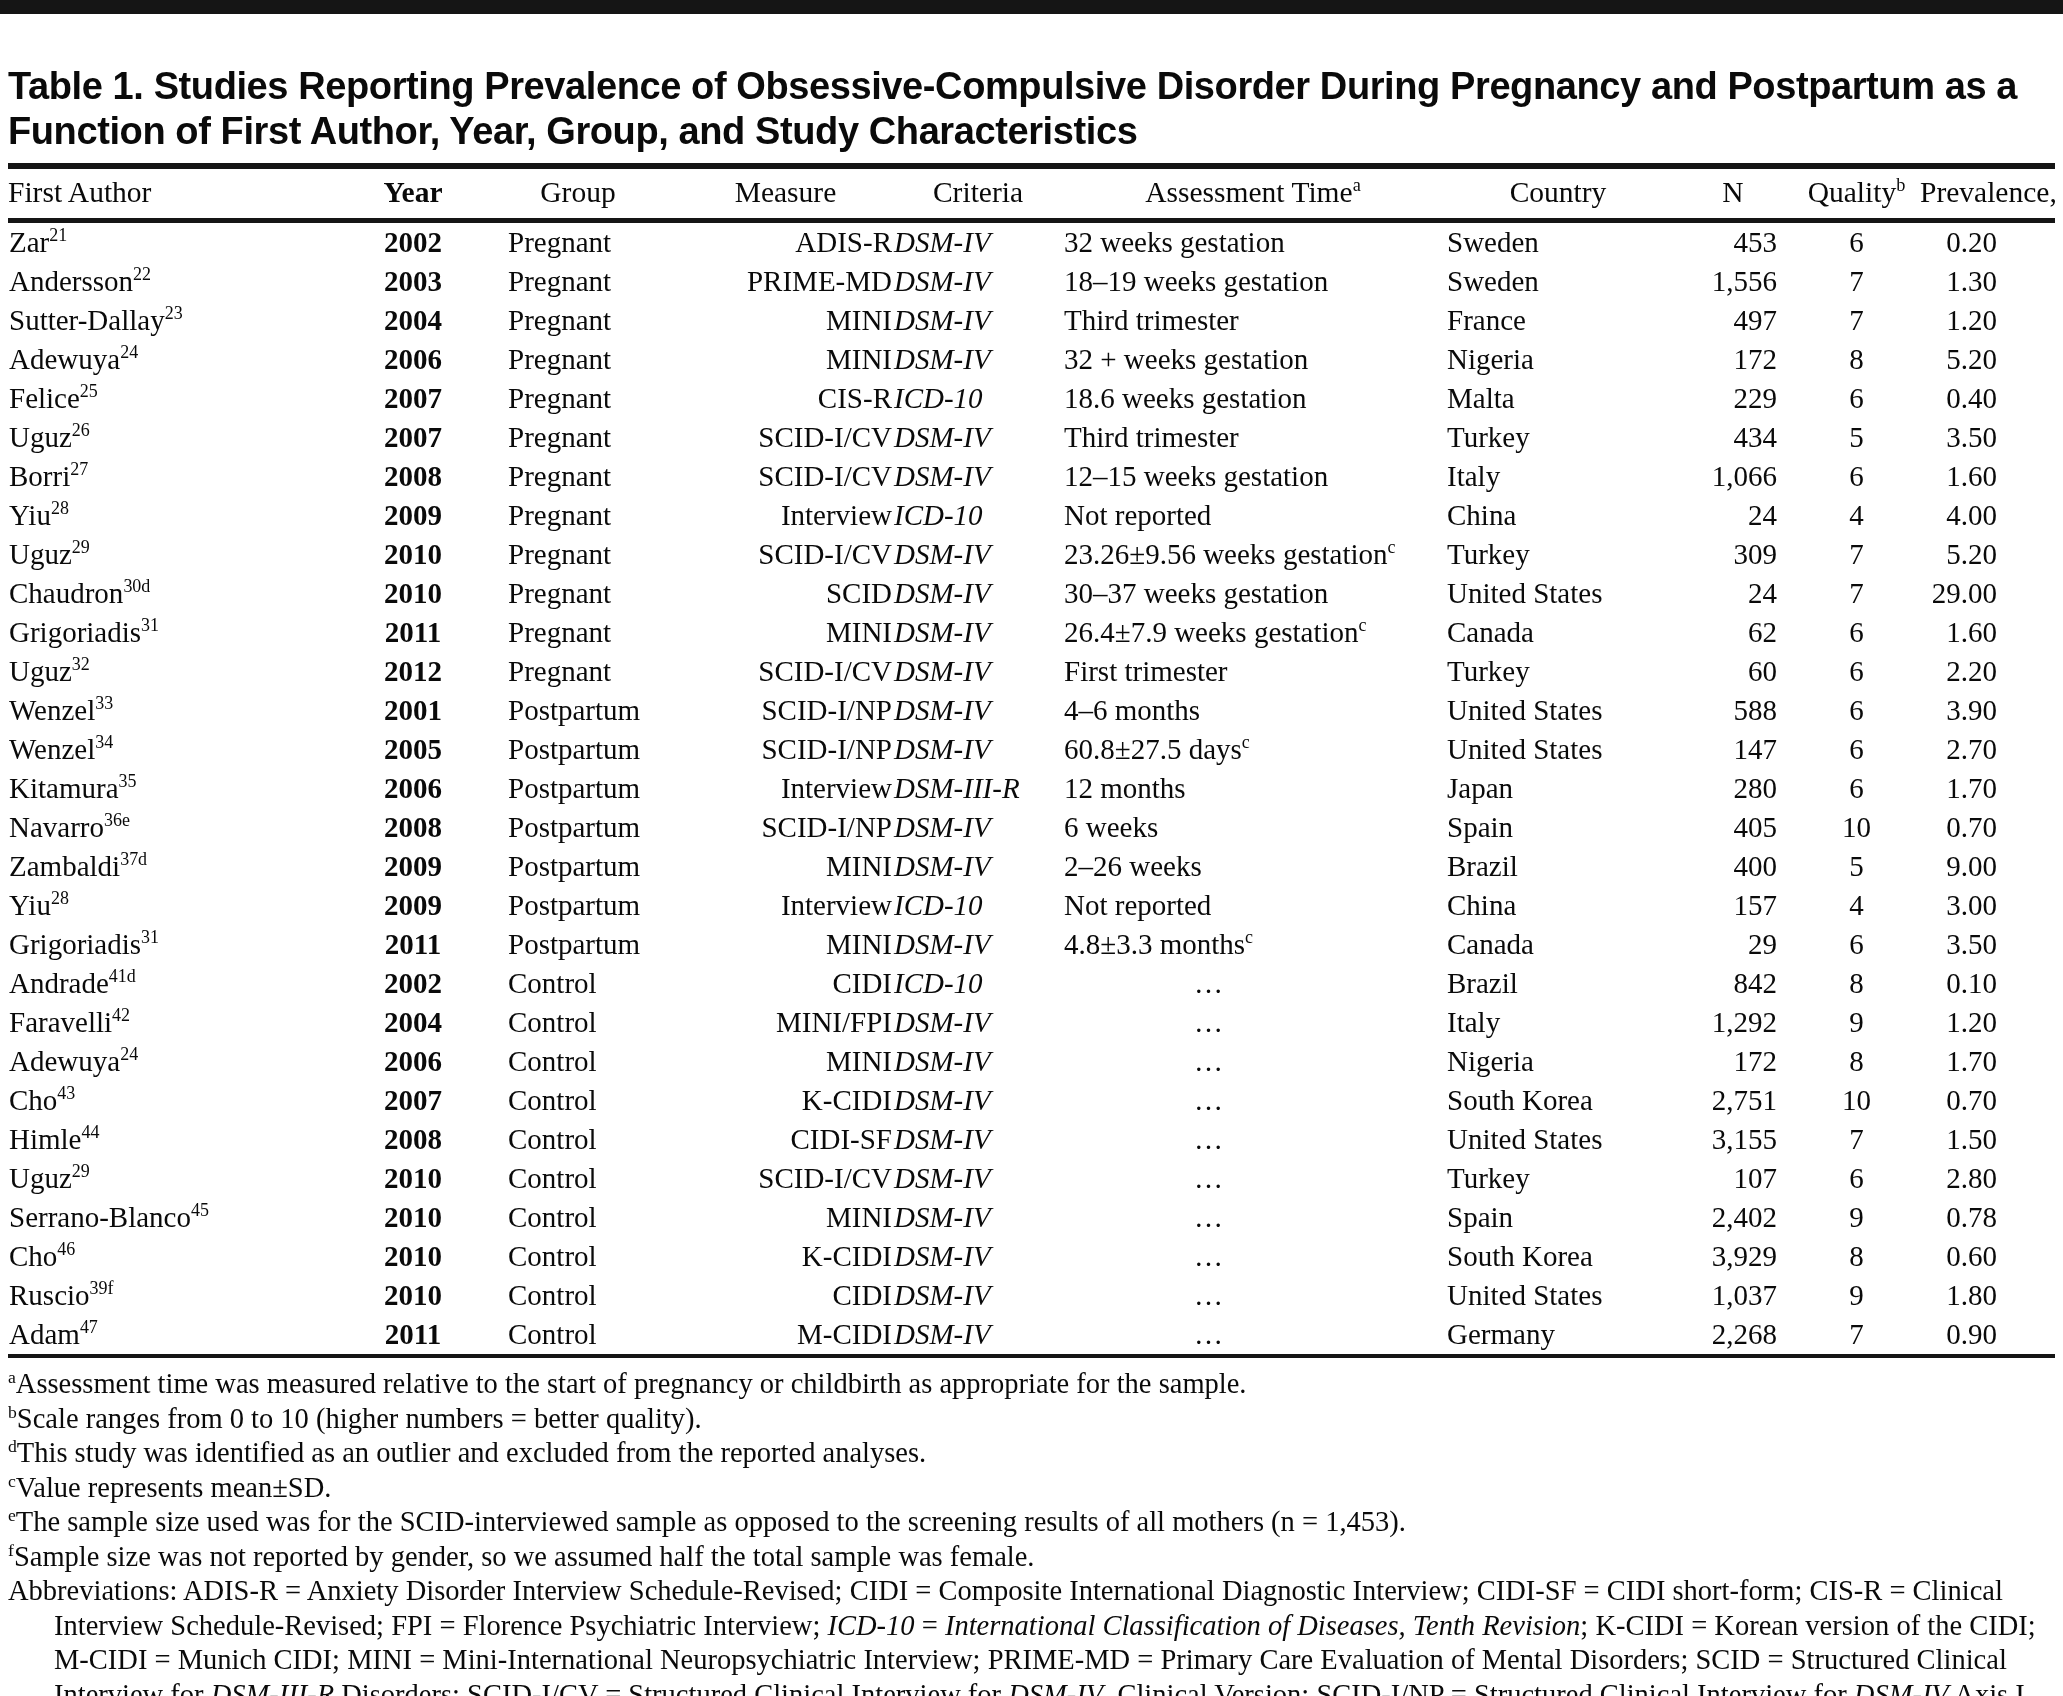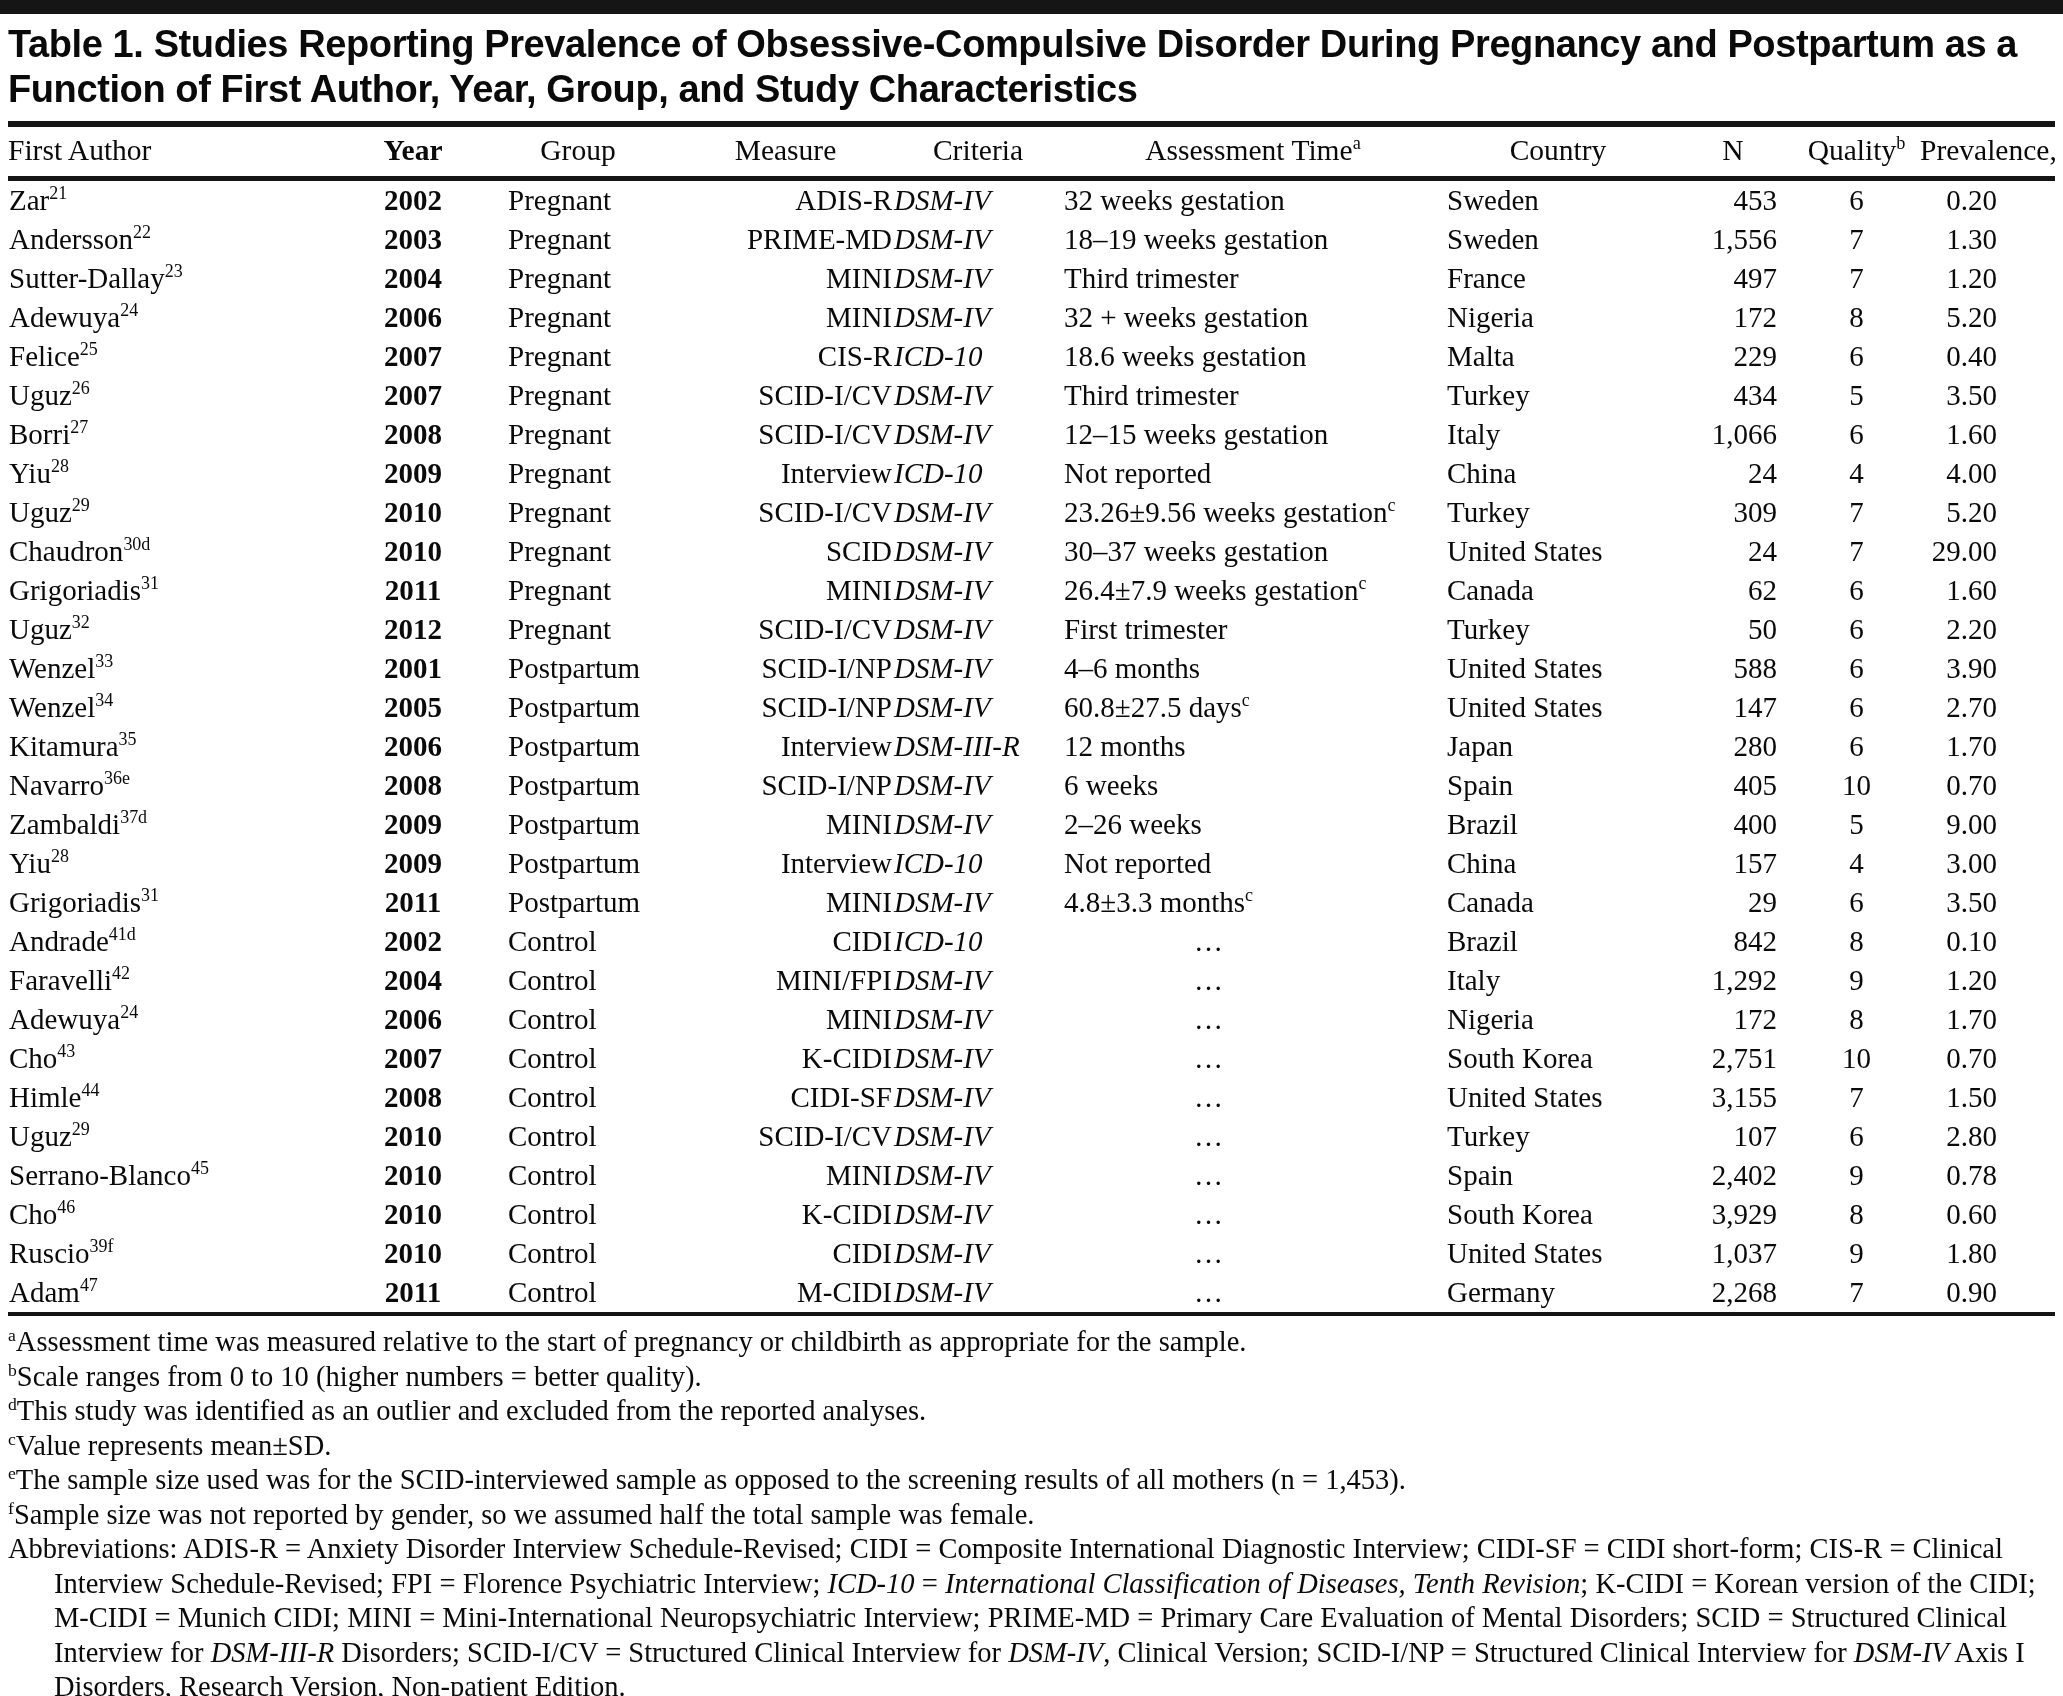--- a/index.html
+++ b/index.html
@@ -9,20 +9,21 @@
     font-family:"Liberation Serif", serif;
     -webkit-font-smoothing:antialiased;
   }
   .topbar{height:14px;background:#151515;}
   .title{
     font-family:"Liberation Sans", sans-serif;
     font-weight:bold;
     font-size:38px;line-height:45px;
     letter-spacing:-0.4px;
     padding:8px 10px 9px 8px;
+    margin-top:42px;
   }
   .tablewrap{
     margin:0 8px;
     border-top:6px solid #151515;
     border-bottom:4px solid #151515;
   }
   table{
     width:100%;
     border-collapse:collapse;
     table-layout:fixed;
@@ -239,21 +240,21 @@
           <td>1.60</td>
         </tr>
         <tr>
           <td>Uguz<sup>32</sup></td>
           <td>2012</td>
           <td>Pregnant</td>
           <td>SCID-I/CV</td>
           <td>DSM-IV</td>
           <td>First trimester</td>
           <td>Turkey</td>
-          <td>50</td>
+          <td>60</td>
           <td>6</td>
           <td>2.20</td>
         </tr>
         <tr>
           <td>Wenzel<sup>33</sup></td>
           <td>2001</td>
           <td>Postpartum</td>
           <td>SCID-I/NP</td>
           <td>DSM-IV</td>
           <td>4–6 months</td>

